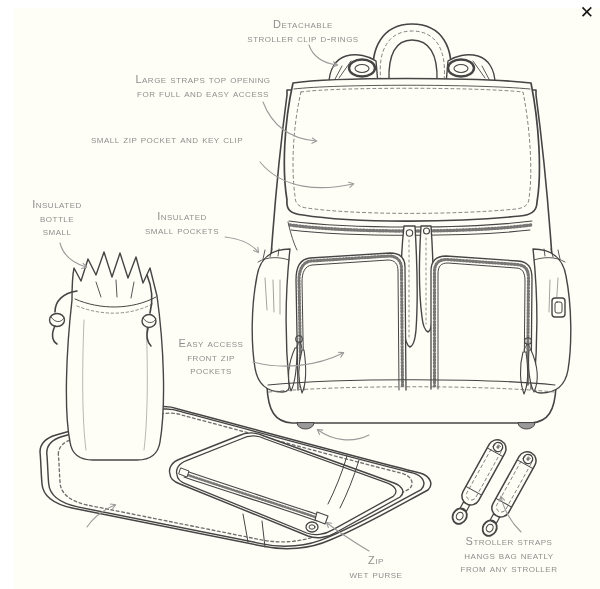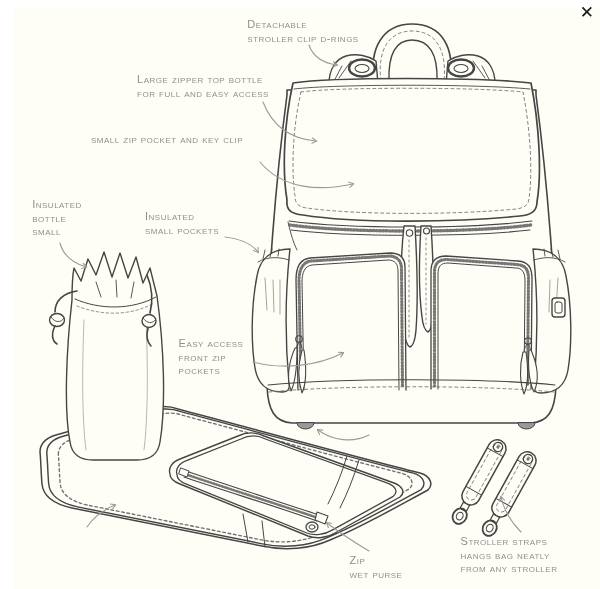--- a/index.html
+++ b/index.html
@@ -1,20 +1,20 @@
 <!DOCTYPE html>
 <html><head>
 <meta charset="utf-8">
 <style>
   html,body{margin:0;padding:0;background:#fff;}
   .stage{position:relative;width:600px;height:589px;background:#ffffff;overflow:hidden;
          font-family:"Liberation Sans",sans-serif;}
   .panel{position:absolute;left:14px;top:8px;right:0;bottom:0;background:#fffef6;}
   svg.art{position:absolute;left:0;top:0;}
-  .lbl{position:absolute;transform:translateX(-50%);text-align:left;color:#8e8e8e;
+  .lbl{position:absolute;transform:translateX(-50%);text-align:center;color:#8e8e8e;
        font-variant:small-caps;font-size:11px;letter-spacing:.5px;line-height:13.5px;
        white-space:nowrap;user-select:none;}
   .lbl span{display:block;}
   .close{position:absolute;top:1px;right:4px;background:none;border:0;padding:2px;
          font-size:17px;line-height:18px;color:#161616;cursor:pointer;
          font-family:"DejaVu Sans",sans-serif;font-weight:600;}
 </style>
 </head>
 <body>
 
@@ -185,21 +185,21 @@
       <path d="M369,551 C359,545 341,534 327,523" marker-end="url(#ah)"></path>
       <path d="M521,532 C511,522 504,510 501,497" marker-end="url(#ah)"></path>
     </g>
   </svg>
 
   <div class="lbl" style="left:303px;top:18px">
     <span>Detachable</span>
     <span>stroller clip d-rings</span>
   </div>
   <div class="lbl" style="left:203px;top:73px">
-    <span>Large zipper top bottle</span>
+    <span>Large straps top opening</span>
     <span>for full and easy access</span>
   </div>
   <div class="lbl" style="left:167px;top:133px">
     <span>small zip pocket and key clip</span>
   </div>
   <div class="lbl" style="left:57px;top:198px">
     <span>Insulated</span>
     <span>bottle</span>
     <span>small</span>
   </div>

